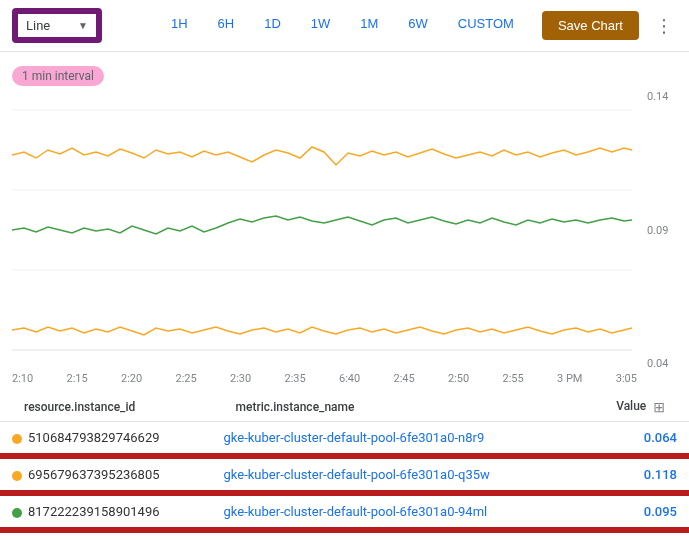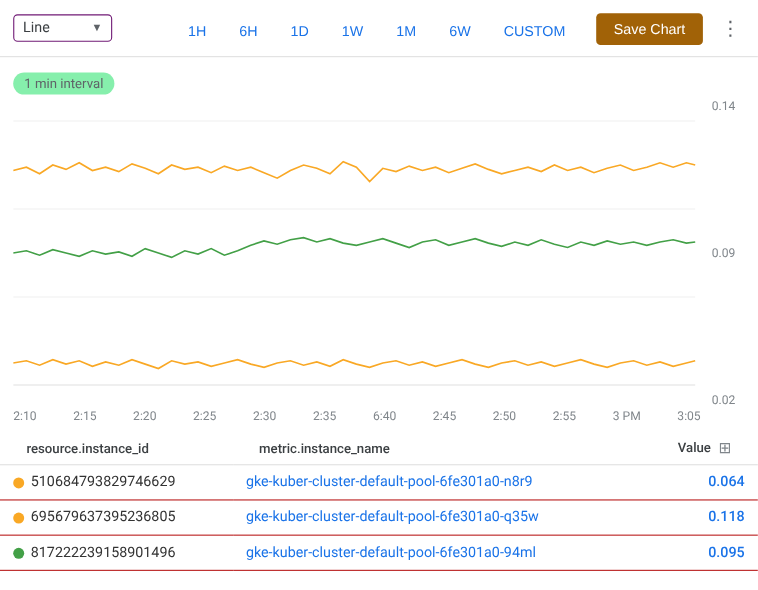--- a/index.html
+++ b/index.html
@@ -10,39 +10,39 @@
       align-items: center;
       padding: 8px 12px;
       border-bottom: 1px solid #e0e0e0;
       height: 52px;
       gap: 8px;
     }
 
     .chart-type-select {
       display: flex;
       align-items: center;
-      border: 1px solid #701a75;
+      border: 6px solid #701a75;
       border-radius: 4px;
       padding: 4px 8px;
       cursor: pointer;
       min-width: 90px;
       justify-content: space-between;
       font-size: 13px;
       color: #3c4043;
     }
 
     .chevron-icon {
       font-size: 10px;
       color: #5f6368;
       margin-left: 4px;
     }
 
     .time-controls {
       display: flex;
-      align-items: flex-end;
+      align-items: flex-start;
       gap: 10px;
       margin-left: auto;
     }
 
     .time-btn {
       padding: 5px 10px;
       border: none;
       background: none;
       cursor: pointer;
       font-size: 13px;
@@ -73,21 +73,21 @@
       margin-left: 2px;
     }
 
     .chart-area {
       position: relative;
       padding: 8px 12px 0 12px;
     }
 
     .interval-badge {
       display: inline-block;
-      background: #86efac;
+      background: #f9a8d4;
       border-radius: 12px;
       padding: 3px 10px;
       font-size: 12px;
       color: #5f6368;
       margin: 6px 0 4px 0;
     }
 
     .y-axis-labels {
       position: absolute;
       right: 0;
@@ -130,21 +130,21 @@
       border-bottom: 1px solid #e0e0e0;
     }
 
     .legend-table th.value-col {
       text-align: right;
     }
 
     .legend-table td {
       padding: 8px 12px;
       font-size: 13px;
-      border-bottom: 1px solid #b91c1c;
+      border-bottom: 6px solid #b91c1c;
       margin-left: 32px;
     }
 
     .legend-table td.value-col {
       text-align: right;
       font-weight: 500;
     }
 
     .dot {
       display: inline-block;
@@ -206,21 +206,21 @@
       <polyline fill="none" stroke="#f9a825" stroke-width="1.5" points="0,65 12,62 24,68 36,60 48,64 60,58 72,65 84,62 96,66 108,59 120,63 132,68 144,60 156,64 168,62 180,67 192,61 204,65 216,62 228,67 240,72 252,65 264,60 276,63 288,68 300,57 312,62 324,75 336,63 348,66 360,61 372,65 384,62 396,67 408,63 420,59 432,64 444,68 456,65 468,62 480,66 492,60 504,65 516,62 528,67 540,63 552,60 564,65 576,62 588,58 600,62 612,58 620,60"></polyline>
 
       <polyline fill="none" stroke="#43a047" stroke-width="1.5" points="0,140 12,138 24,142 36,137 48,140 60,143 72,138 84,141 96,139 108,143 120,136 132,140 144,144 156,138 168,141 180,136 192,142 204,138 216,133 228,129 240,132 252,128 264,126 276,130 288,127 300,131 312,133 324,130 336,127 348,131 360,135 372,130 384,128 396,133 408,130 420,127 432,131 444,134 456,130 468,133 480,128 492,132 504,135 516,130 528,133 540,129 552,132 564,130 576,133 588,130 600,128 612,131 620,130"></polyline>
 
       <polyline fill="none" stroke="#f9a825" stroke-width="1.5" points="0,240 12,238 24,242 36,237 48,241 60,238 72,243 84,239 96,242 108,237 120,241 132,245 144,238 156,241 168,239 180,243 192,240 204,237 216,241 228,244 240,240 252,238 264,242 276,239 288,243 300,237 312,241 324,244 336,240 348,238 360,242 372,239 384,243 396,240 408,237 420,241 432,244 444,240 456,238 468,242 480,239 492,243 504,240 516,237 528,241 540,244 552,240 564,238 576,242 588,239 600,243 612,240 620,238"></polyline>
     </svg>
 
     <div class="y-axis-labels">
       <span>0.14</span>
       <span>0.09</span>
-      <span>0.02</span>
+      <span>0.04</span>
     </div>
   </div>
 
   <div style="display:flex; width:625px;">
     <div class="x-axis">
       <span>2:10</span>
       <span>2:15</span>
       <span>2:20</span>
       <span>2:25</span>
       <span>2:30</span>

